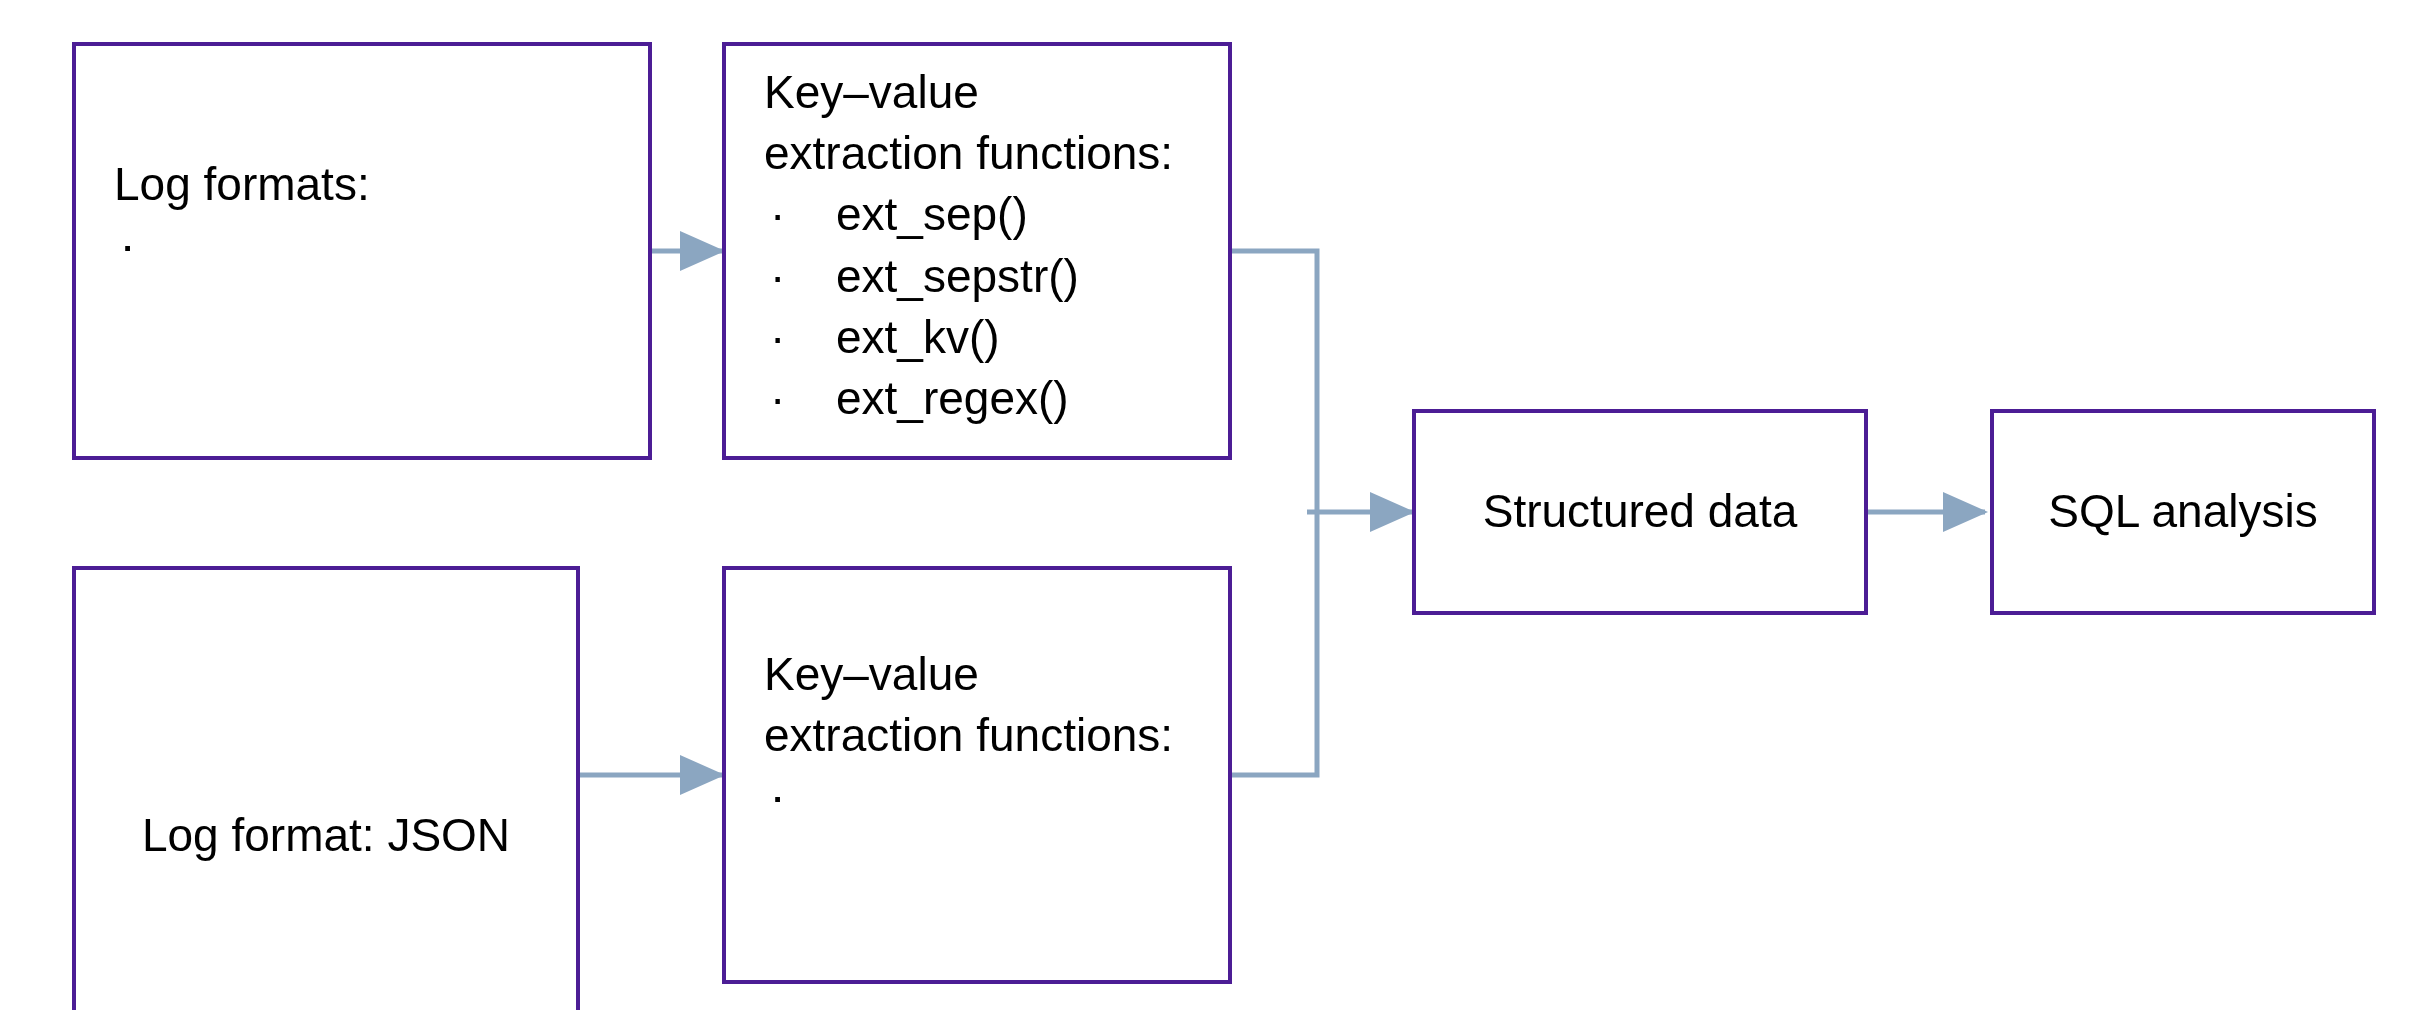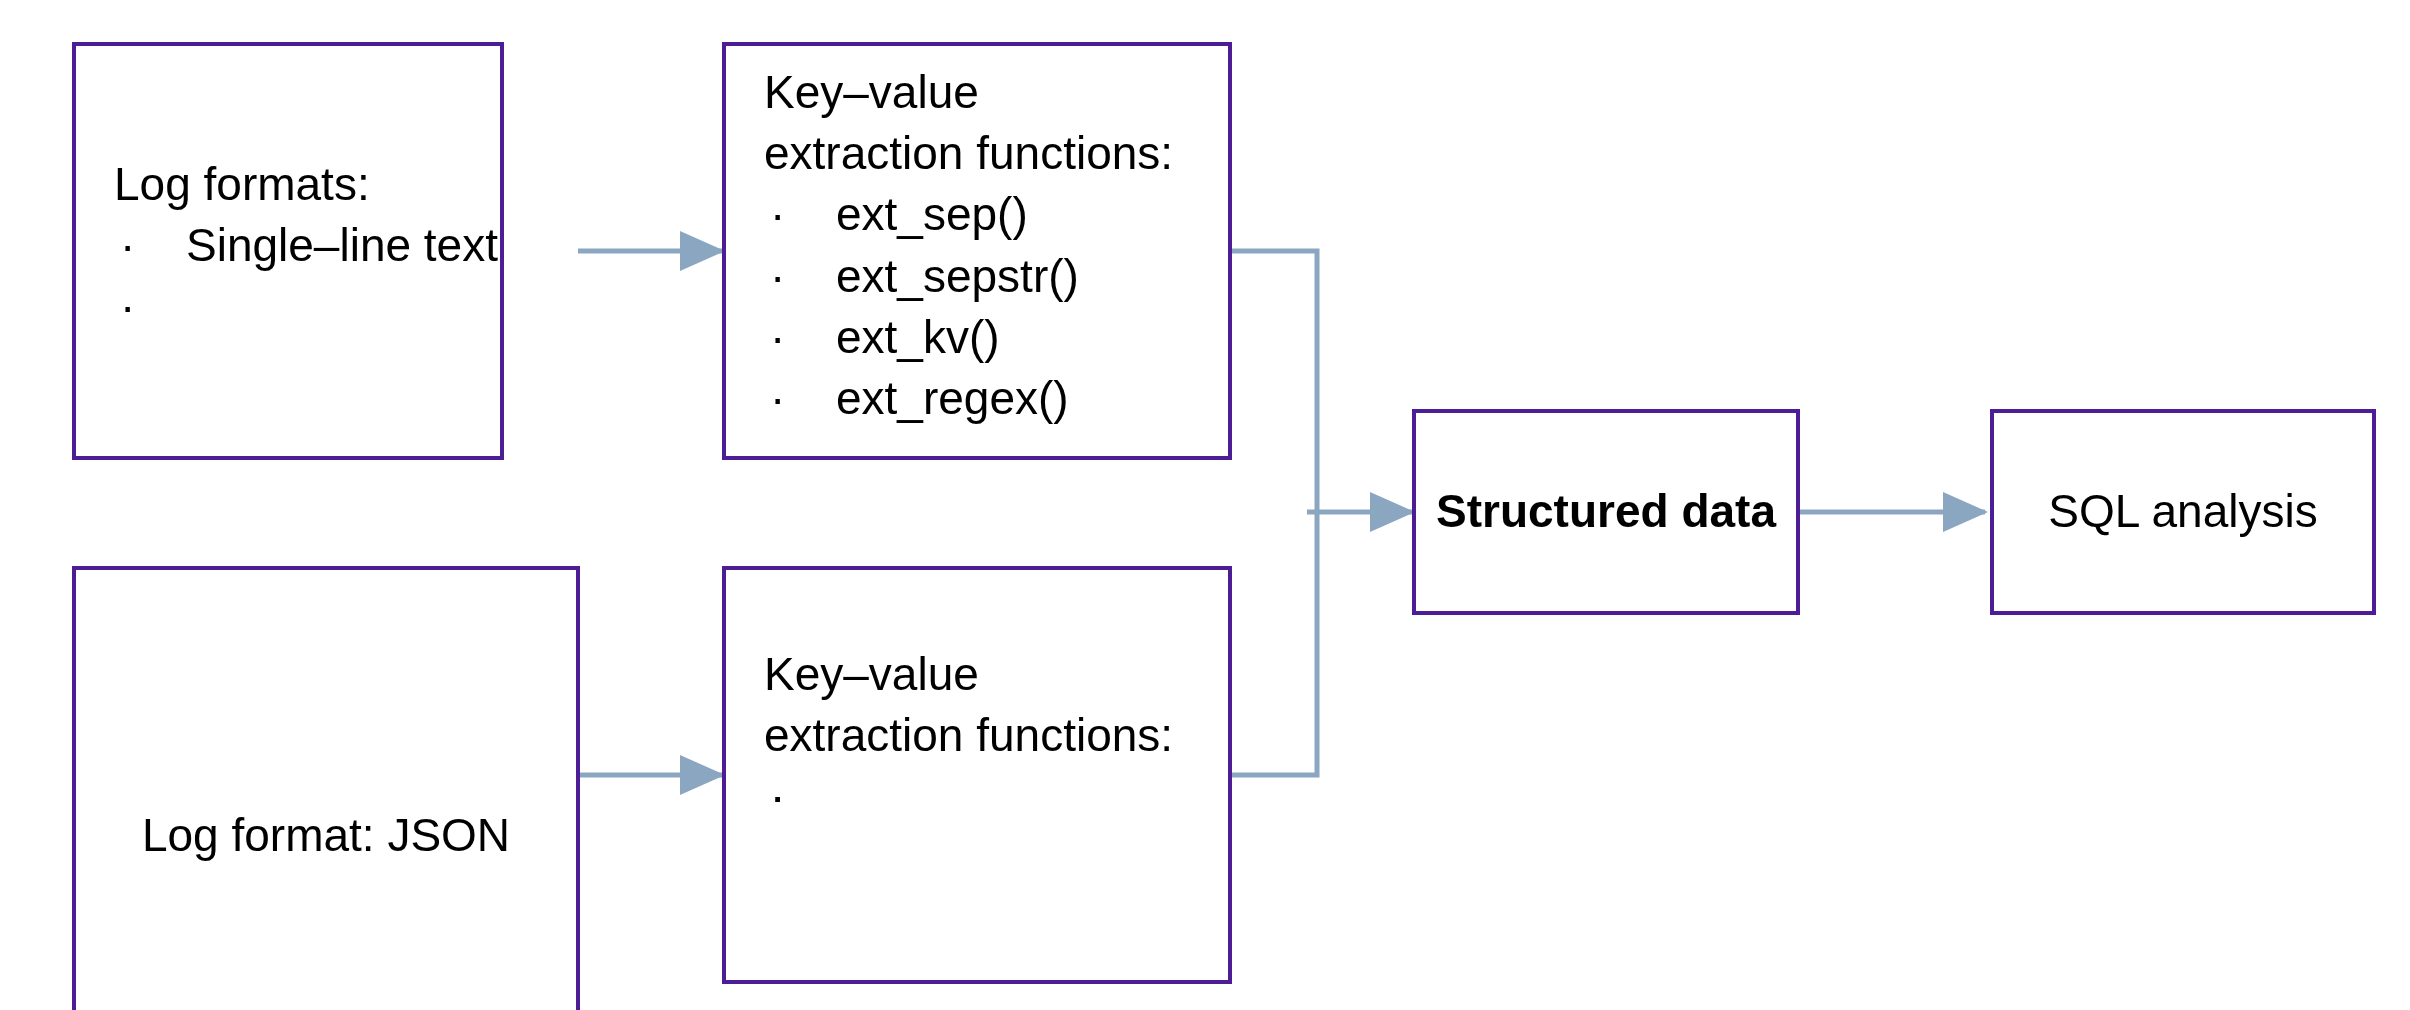--- a/index.html
+++ b/index.html
@@ -93,25 +93,25 @@
 
     <line x1="578" y1="775" x2="722" y2="775" stroke="#8ba6c1" stroke-width="5" marker-end="url(#arrowhead)"></line>
 
     <path d="M1232,251 L1317,251 L1317,512" fill="none" stroke="#8ba6c1" stroke-width="5"></path>
     <path d="M1232,775 L1317,775 L1317,512" fill="none" stroke="#8ba6c1" stroke-width="5"></path>
     <line x1="1307" y1="512" x2="1412" y2="512" stroke="#8ba6c1" stroke-width="5" marker-end="url(#arrowhead)"></line>
 
     <line x1="1800" y1="512" x2="1985" y2="512" stroke="#8ba6c1" stroke-width="5" marker-end="url(#arrowhead)"></line>
   </svg>
 
-  <div class="box text-top" style="left:72px; top:42px; width:432px; height:418px;">
+  <div class="box text-top" style="left:72px; top:42px; width:580px; height:418px;">
     <div class="box-pad" style="margin-top:108px;">
       <div class="title-line">Log formats:</div>
       <ul class="bullets">
-        <li><span class="dot">·</span><span>Single–line text</span></li>
+        <li><span class="dot">·</span></li>
         <li><span class="dot">·</span></li>
       </ul>
     </div>
   </div>
 
   <div class="box text-top" style="left:722px; top:42px; width:510px; height:418px;">
     <div class="box-pad" style="margin-top:16px;">
       <div class="title-line">Key–value</div>
       <div class="title-line">extraction functions:</div>
       <ul class="bullets">
@@ -131,21 +131,21 @@
     <div class="box-pad" style="margin-top:74px;">
       <div class="title-line">Key–value</div>
       <div class="title-line">extraction functions:</div>
       <ul class="bullets">
         <li><span class="dot">·</span></li>
         <li><span class="dot">·</span></li>
       </ul>
     </div>
   </div>
 
-  <div class="box center-mid" style="left:1412px; top:409px; width:388px; height:206px;font-weight:bold;">
+  <div class="box center-mid" style="left:1412px; top:409px; width:456px; height:206px;">
     <div class="center-label">Structured data</div>
   </div>
 
   <div class="box center-mid" style="left:1990px; top:409px; width:386px; height:206px;">
     <div class="center-label">SQL analysis</div>
   </div>
 
 </div>
 
 </body></html>

